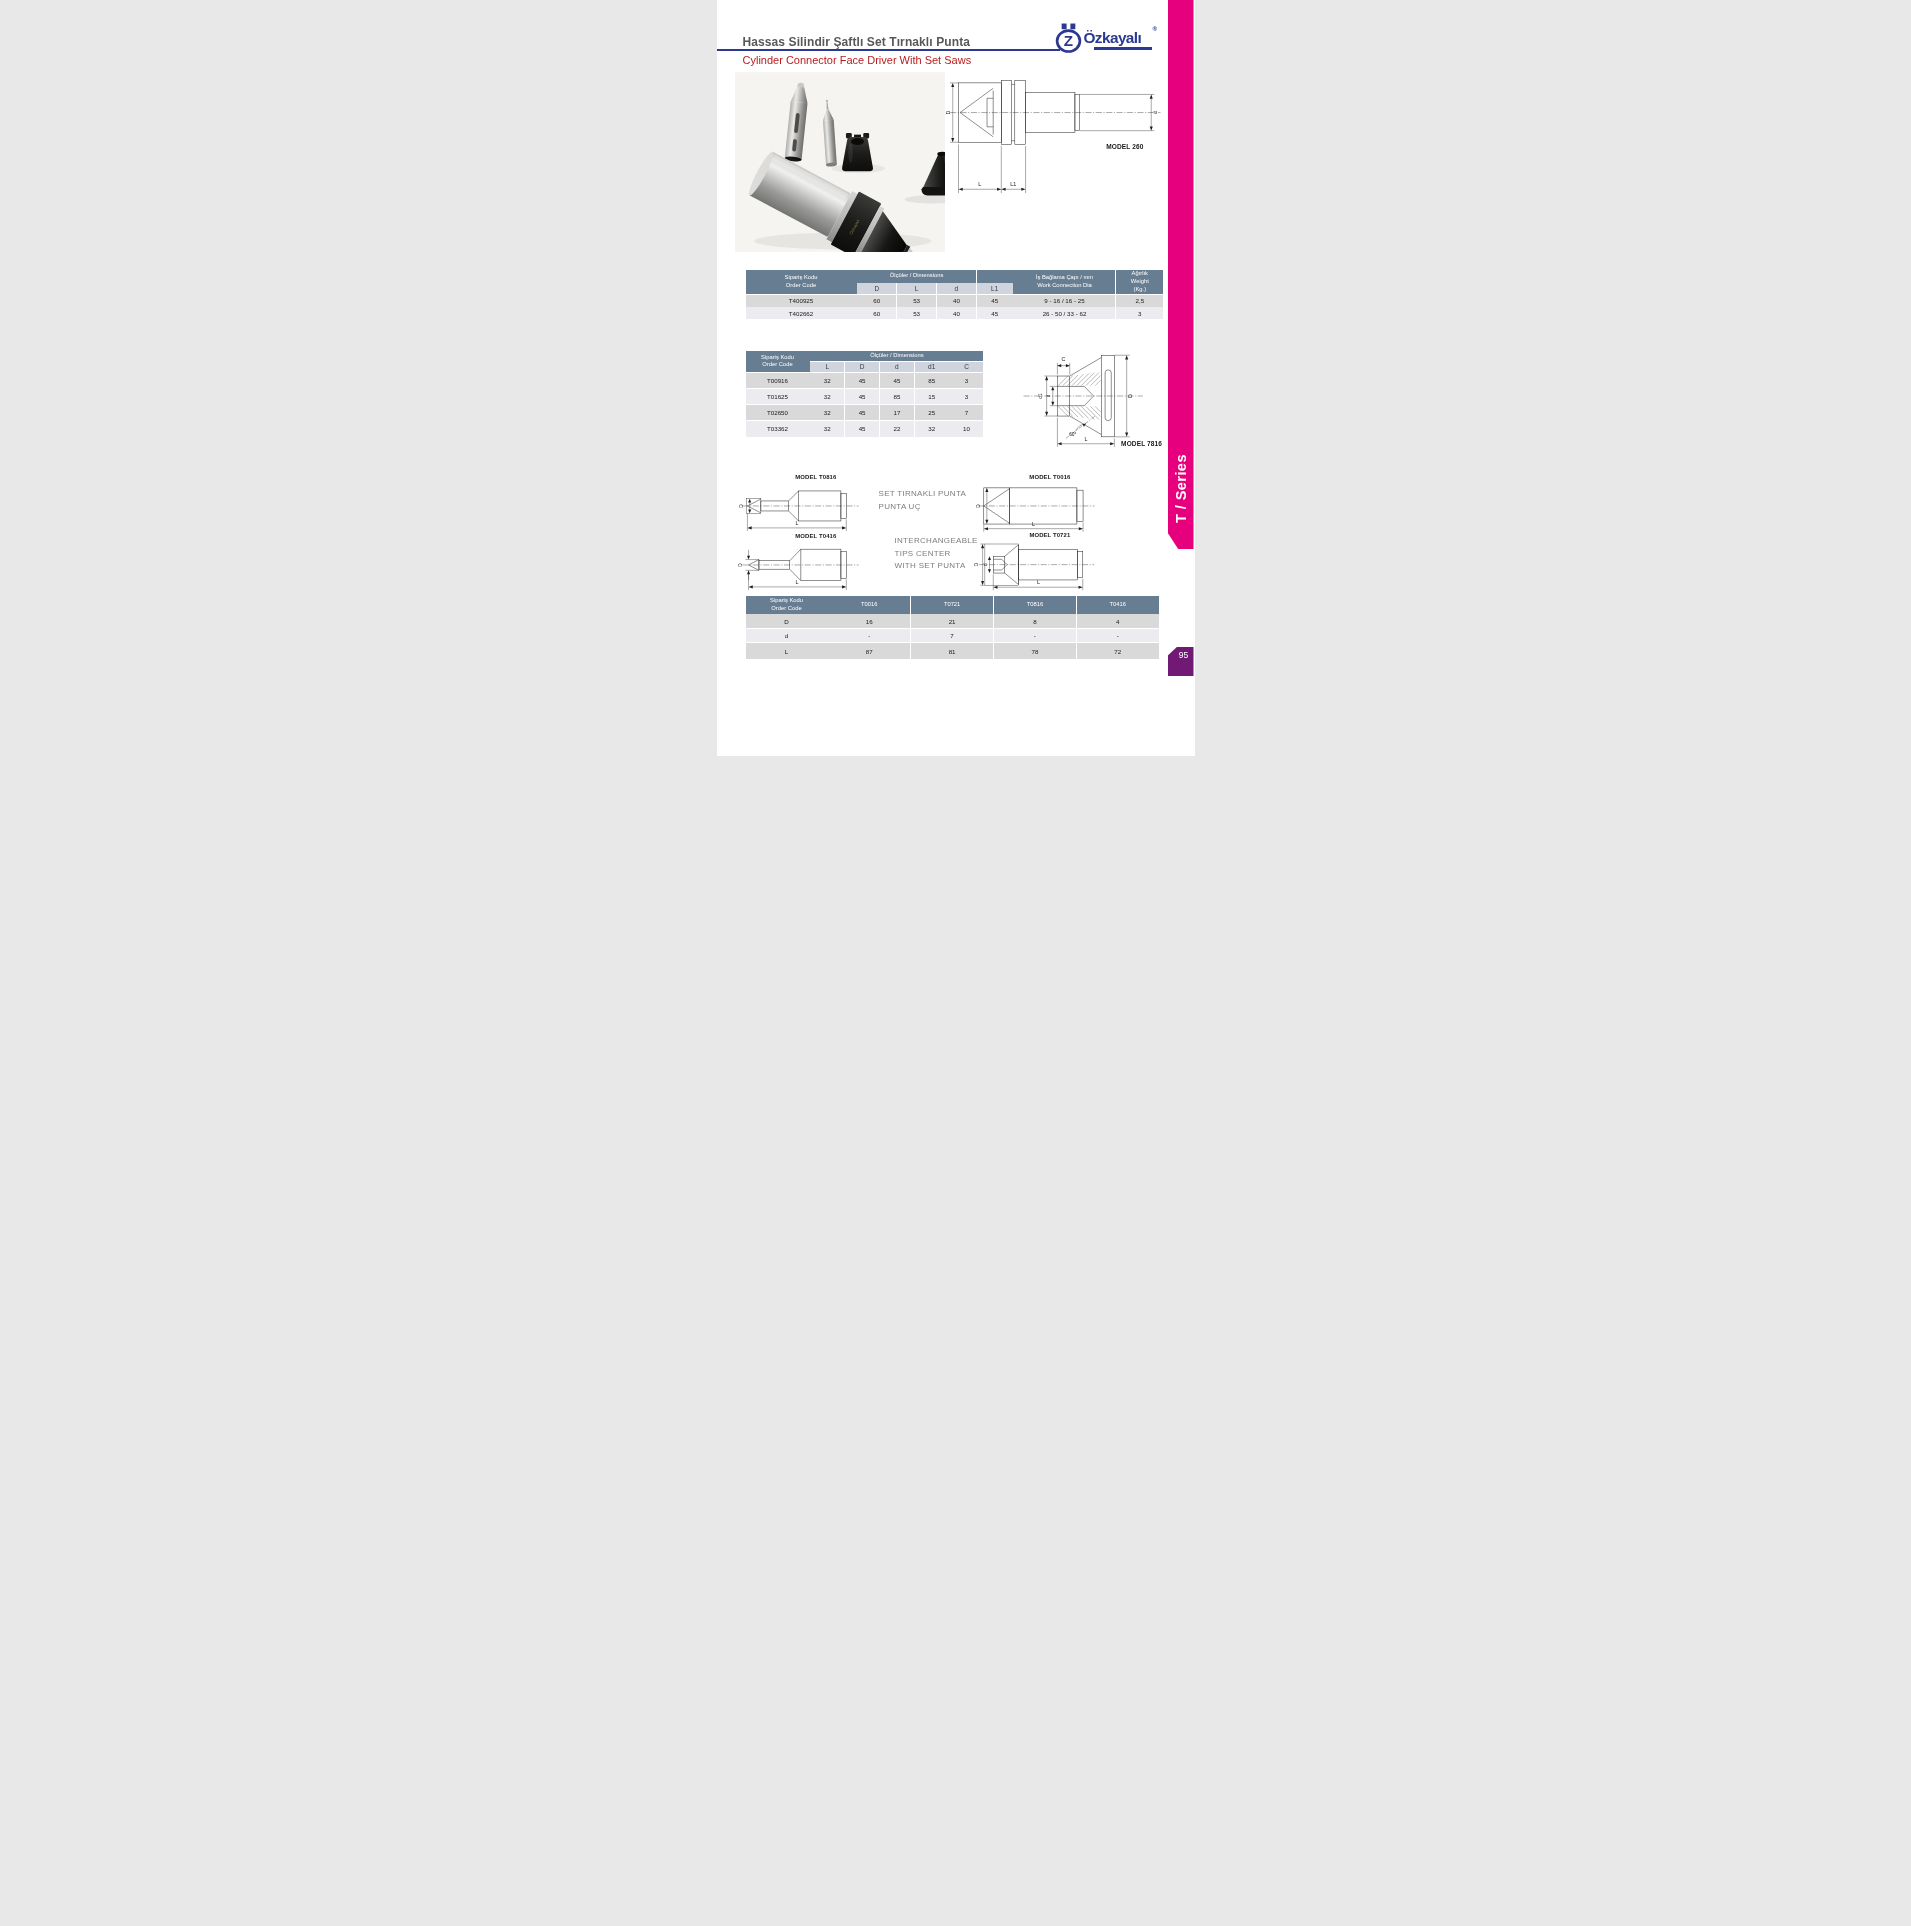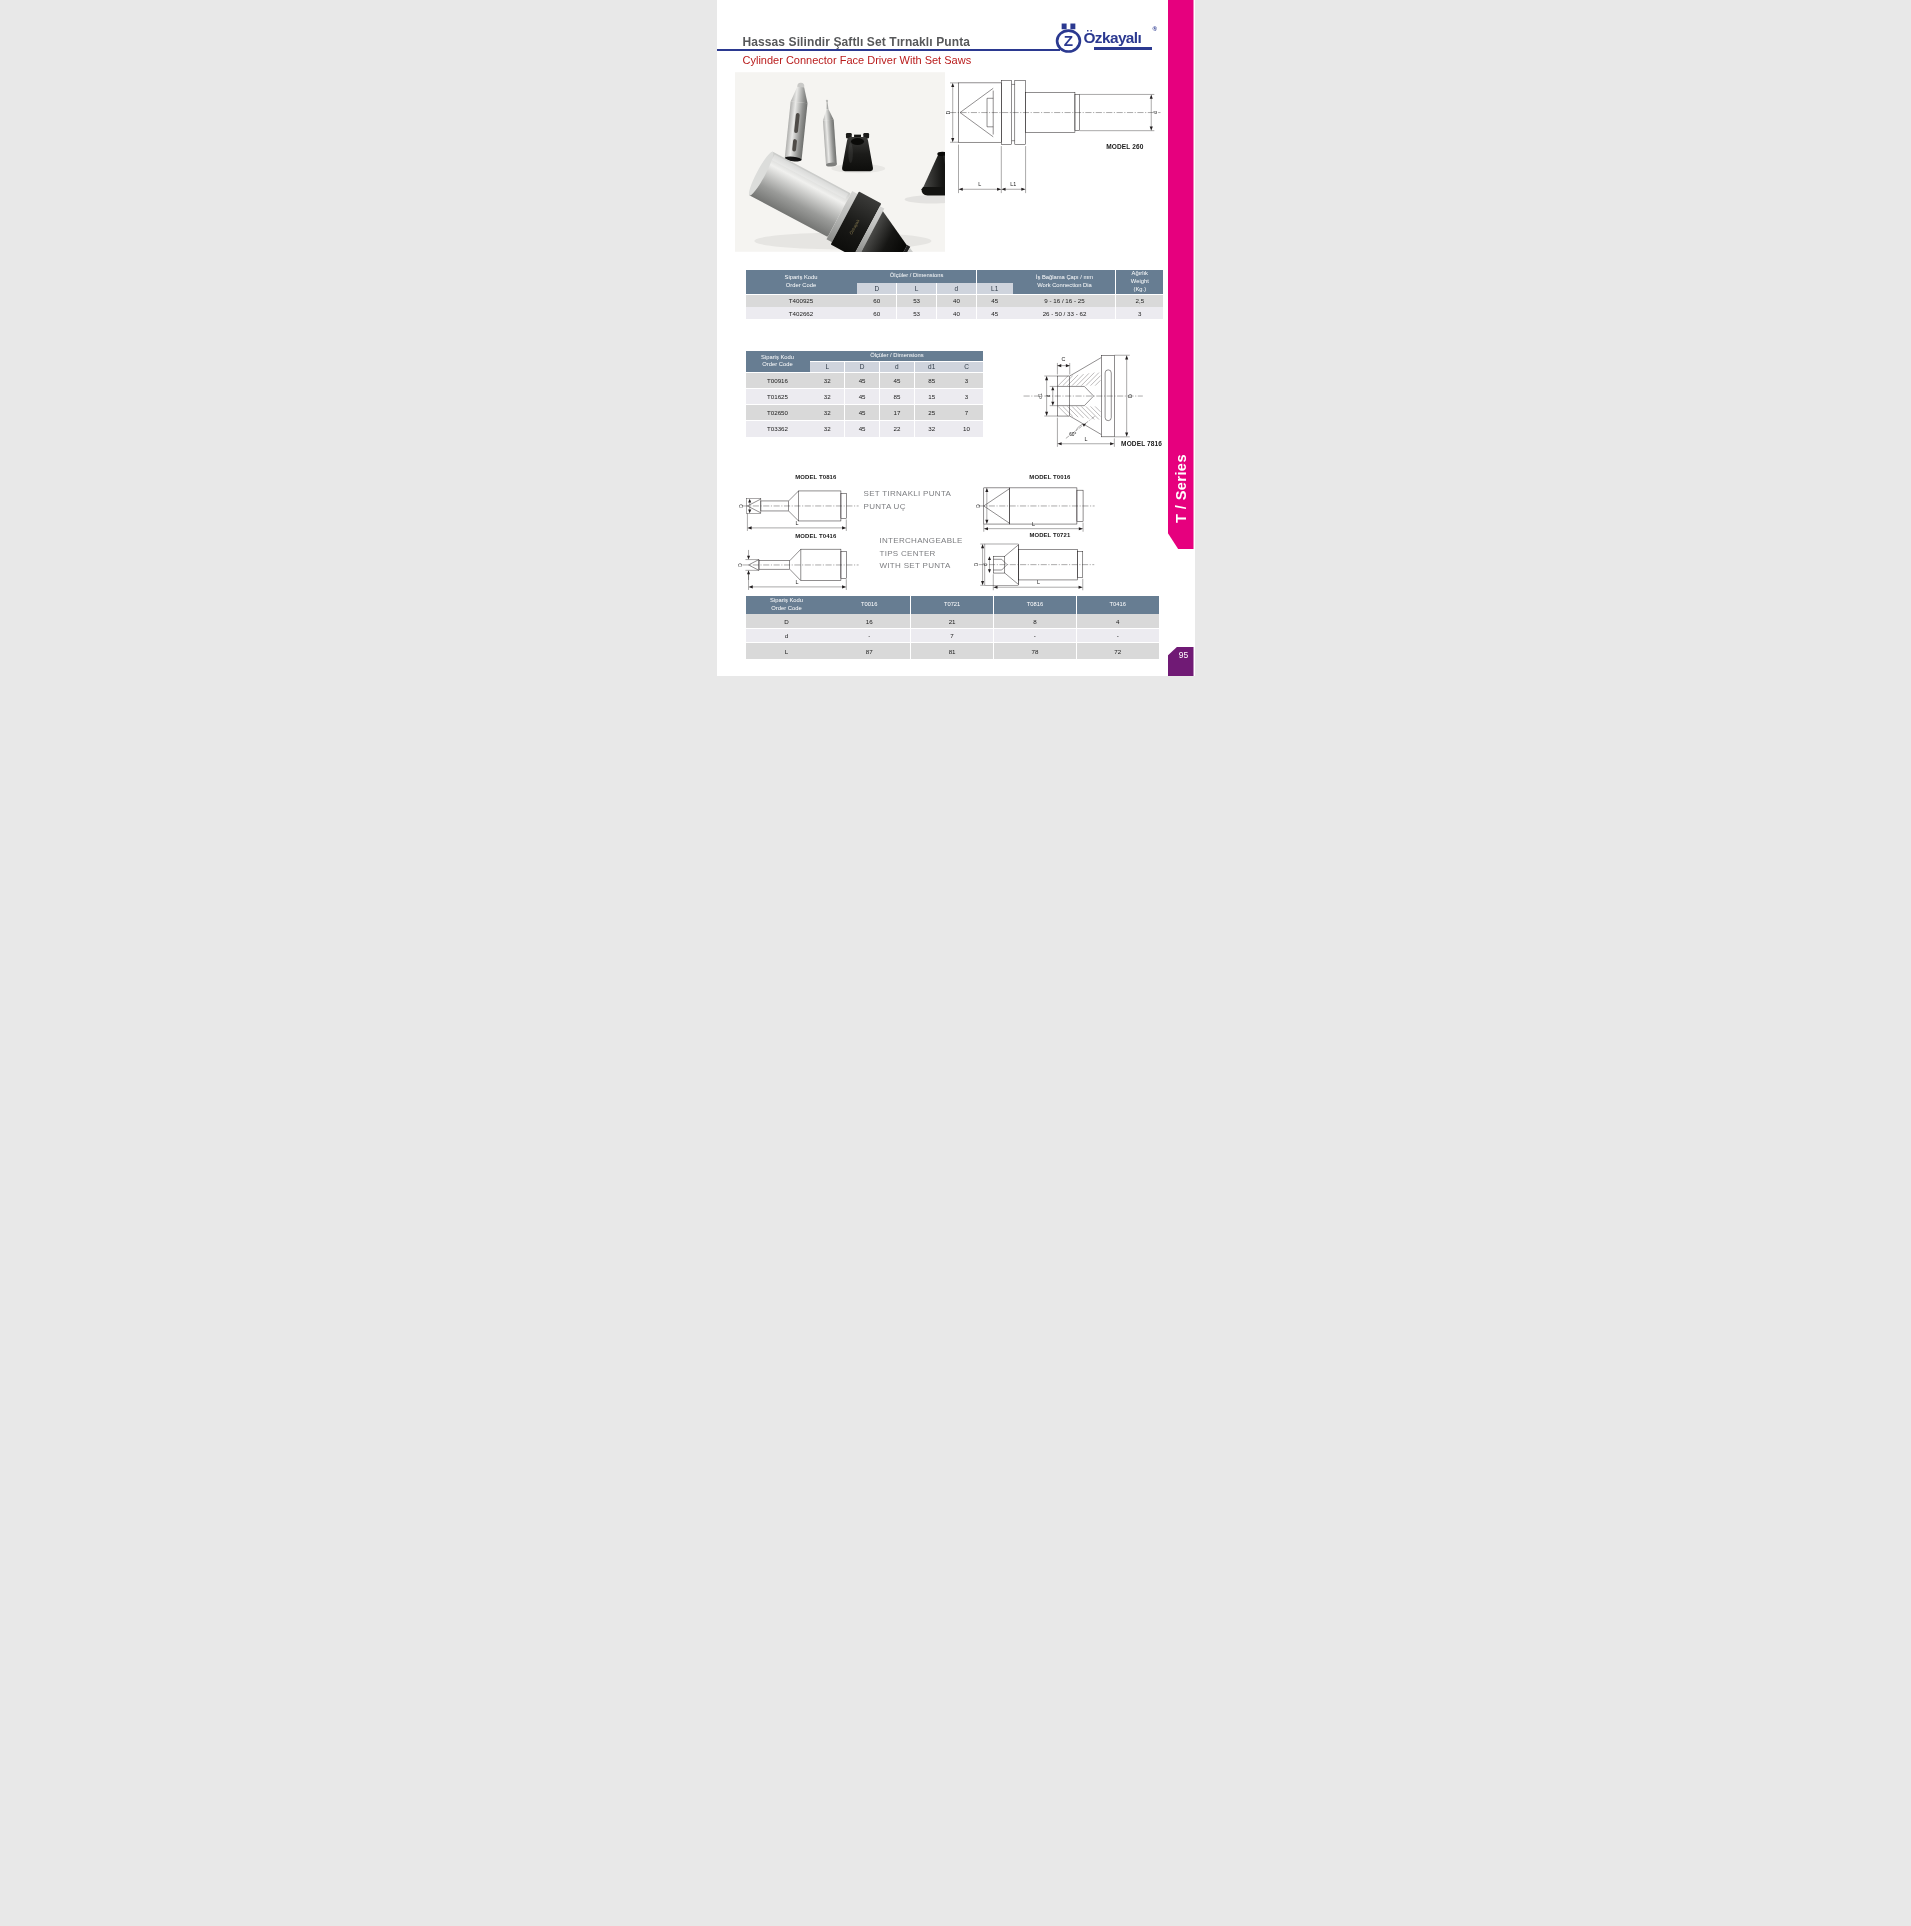--- a/index.html
+++ b/index.html
@@ -1,16 +1,16 @@
 <!DOCTYPE html>
 <html style="font-size:6.2px"><head>
 <meta charset="utf-8">
 <style>
   html,body{margin:0;padding:0;background:#e8e8e8;}
-  .page{position:relative;width:478px;height:676px;margin:0 auto;background:#fff;
+  .page{position:relative;width:478px;height:756px;margin:0 auto;background:#fff;
         font-family:"Liberation Sans",sans-serif;overflow:hidden;}
   
   .title-tr{position:absolute;left:26px;top:35px;font-size:12px;font-weight:700;color:#57585A;letter-spacing:0.1px;white-space:nowrap;}
   .title-rule{position:absolute;left:0;top:49px;width:343px;height:1.5px;background:#2B3990;}
   .title-en{position:absolute;left:26px;top:54px;font-size:11px;font-weight:400;color:#b91c1c;white-space:nowrap;}
   .logo{position:absolute;left:334px;top:23px;width:116px;height:35px;}
   .logo .wordmark{position:absolute;left:33px;top:6.2px;font-size:15.4px;font-weight:700;color:#2B3990;letter-spacing:-0.6px;white-space:nowrap;}
   .logo .logo-bar{position:absolute;left:43px;top:23.5px;width:58px;height:3.1px;background:#2B3990;}
   .logo .reg{position:absolute;left:102px;top:1.5px;font-size:6.2px;font-weight:700;color:#2B3990;}
   
@@ -24,21 +24,21 @@
   svg .ln{stroke:#231F20;stroke-width:1.3;fill:none;}
   svg .thin{stroke:#231F20;stroke-width:1;fill:none;}
   svg .cl{stroke:#231F20;stroke-width:1;fill:none;stroke-dasharray:16 4 3 4;}
   svg .hat{stroke:#231F20;stroke-width:.8;fill:none;}
   svg .ah{fill:#231F20;stroke:none;}
   svg .dim{font-size:14px;fill:#1A1A1A;}
   svg .dims{font-size:12.5px;fill:#1A1A1A;}
   svg .mlabel{font-size:17px;font-weight:700;fill:#1A1A1A;letter-spacing:.3px;}
   svg .mlabel-s{font-size:15.5px;font-weight:700;fill:#1A1A1A;letter-spacing:.3px;}
   
-  .cap{position:absolute;left:147px;color:#7C7D80;font-size:8px;line-height:12.7px;letter-spacing:0.3px;font-weight:400;}
+  .cap{position:absolute;left:162px;color:#7C7D80;font-size:8px;line-height:12.7px;letter-spacing:0.3px;font-weight:400;}
   .cap-tr{top:488px;}
   .cap-en{top:535px;margin-left:16px;}
   
   .tbl{position:absolute;display:grid;gap:0.8px;}
   .t1{left:29px;top:270px;grid-template-columns:111px 39px 39px 39px 36px 102px 47px;grid-template-rows:12.7px 10.4px 12px 12px;}
   .t2{left:29px;top:351px;grid-template-columns:64px 34px 34px 34px 34px 34px;grid-template-rows:10px 10px 15.4px 15.4px 15.4px 15.4px;}
   .t3{left:29px;top:596px;grid-template-columns:82px 82px 82px 82px 82px;grid-template-rows:17.7px 13.5px 13.5px 16px;}
   .th{background:#677D92;color:#fff;display:flex;flex-direction:column;align-items:center;justify-content:center;text-align:center;font-size:5.8px;line-height:7.7px;}
   .sub{background:#CFD4DD;color:#2E3A47;display:flex;align-items:center;justify-content:center;font-size:6.5px;}
   .cell{display:flex;align-items:center;justify-content:center;font-size:6.2px;color:#1A1A1A;}

